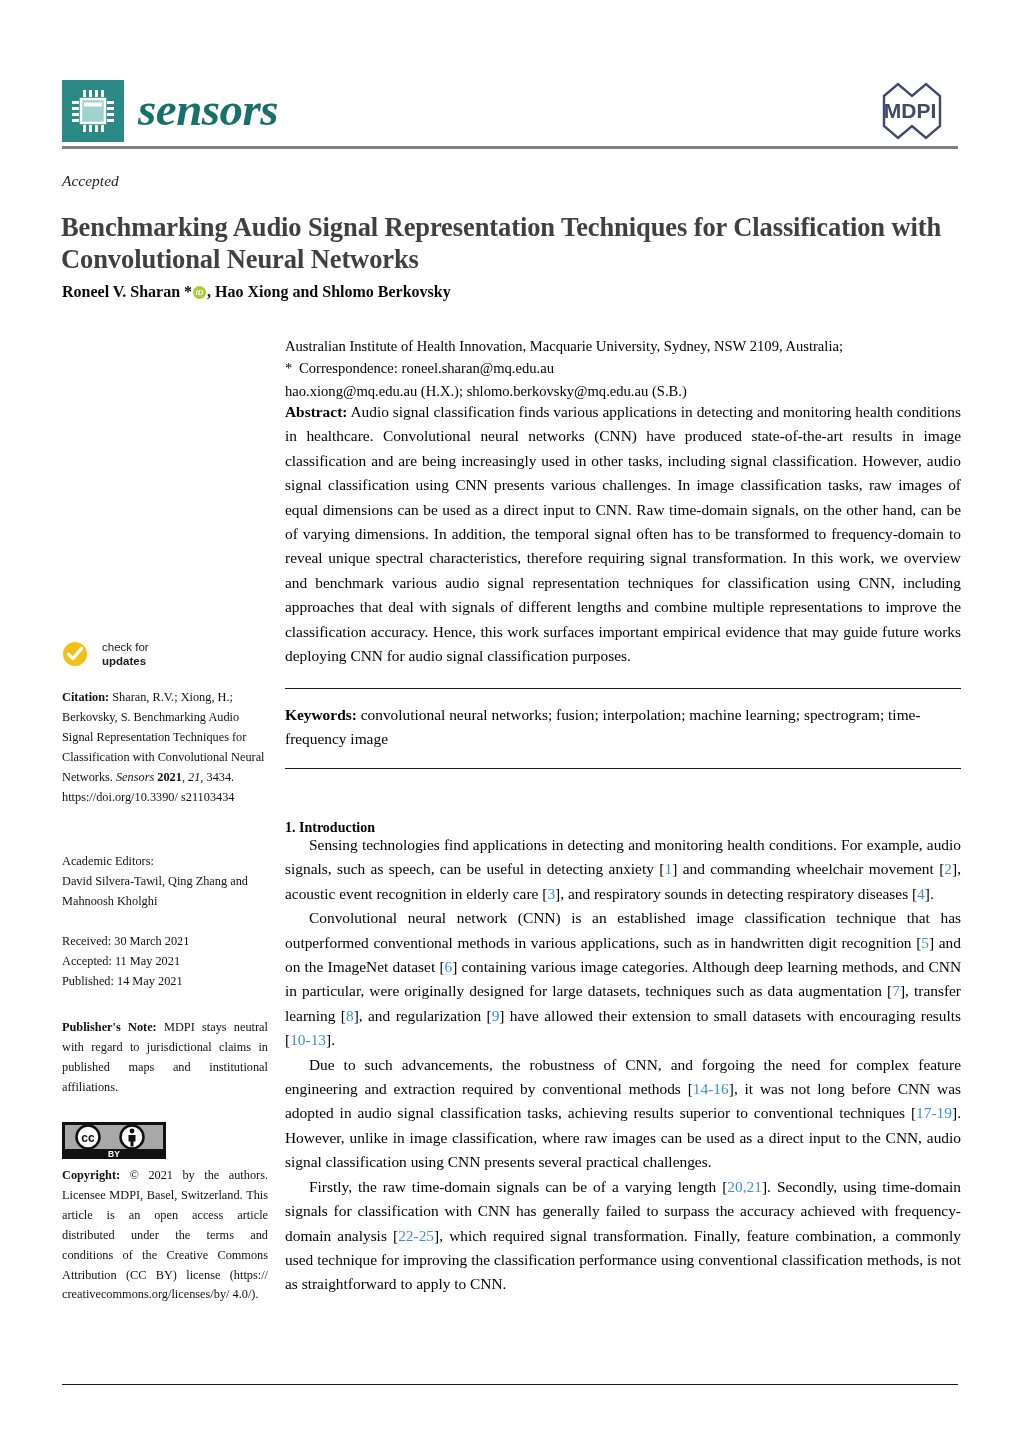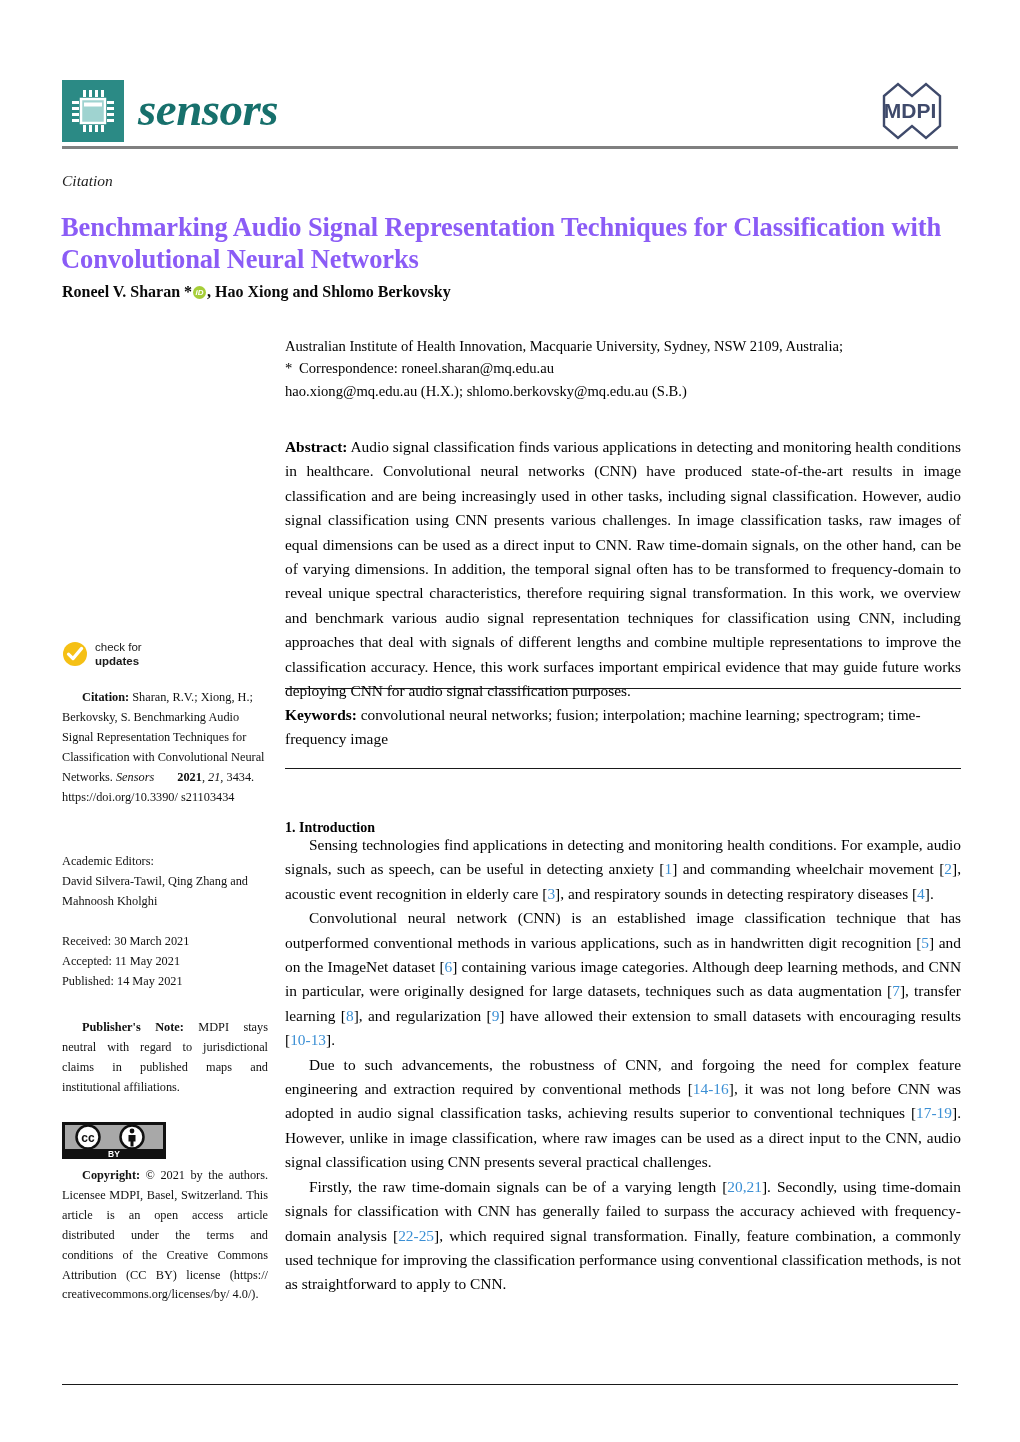--- a/index.html
+++ b/index.html
@@ -68,21 +68,21 @@
     color: #222;
   }
   .paper-title {
     position: absolute;
     left: 61px; top: 193px;
     width: 900px;
     font-size: 26.5px;
     font-weight: 700;
     line-height: 1.22;
     letter-spacing: -0.1px;
-    color: #8b5cf6;
+    color: #404040;
   }
   .authors {
     position: absolute;
     left: 62px; top: 283px;
     width: 900px;
     font-size: 16px;
     font-weight: 700;
     color: #0a0a0a;
   }
   .orcid {
@@ -114,21 +114,21 @@
     font-size: 14.6px;
     line-height: 1.54;
   }
   .affil-star {
     display: inline-block;
     width: 14px;
   }
 
   .abstract {
     position: absolute;
-    left: 285px; top: 435px;
+    left: 285px; top: 400px;
     width: 676px;
     font-size: 15.4px;
     line-height: 1.585;
     text-align: justify;
   }
   .abstract b { font-weight: 700; }
 
   .kw-rule-top {
     position: absolute;
     left: 285px; top: 688px;
@@ -173,27 +173,27 @@
 
   
   .sidebar {
     position: absolute;
     left: 62px;
     width: 206px;
     font-size: 12.3px;
     line-height: 1.62;
     color: #111;
   }
-  .sidebar b { font-weight: 700; margin-left: 20px; }
+  .sidebar b { font-weight: 700; }
   .sidebar i { font-style: italic; }
 
   .cfu {
     position: absolute;
     left: 62px; top: 640px;
-    display: flex; align-items: center; gap: 7px;
+    display: flex; align-items: center; gap: 14px;
   }
   .cfu-mark { width: 26px; height: 26px; flex: 0 0 auto; }
   .cfu-text {
     font-family: "Liberation Sans", "DejaVu Sans", sans-serif;
     font-size: 11.5px;
     line-height: 1.22;
     color: #1a1a1a;
   }
   .cfu-text .l2 { font-weight: 700; }
 
@@ -264,21 +264,21 @@
     <div class="mdpi-logo">
       <svg width="96" height="62" viewBox="0 0 96 62" aria-hidden="true">
         <polygon points="22,16 36,4 50,16 64,4 78,16 78,46 64,58 50,46 36,58 22,46" fill="none" stroke="#3f4a6b" stroke-width="2.4"></polygon>
         <text x="48" y="38" text-anchor="middle" font-family="Liberation Sans, sans-serif" font-size="21" font-weight="700" fill="#3f4a6b">MDPI</text>
       </svg>
     </div>
   </div>
 
   <div class="header-rule"></div>
 
-  <div class="article-type">Citation</div>
+  <div class="article-type">Accepted</div>
   <h1 class="paper-title">Benchmarking Audio Signal Representation Techniques for Classification with Convolutional Neural Networks</h1>
 
   <div class="authors">
     <span>Roneel V. Sharan *</span><span class="orcid"></span><span>, Hao Xiong and Shlomo Berkovsky</span>
   </div>
 
   <div class="affiliation">
     <div>Australian Institute of Health Innovation, Macquarie University, Sydney, NSW 2109, Australia;</div>
     <div><span class="affil-star">*</span><span>Correspondence: roneel.sharan@mq.edu.au</span></div>
     <div>hao.xiong@mq.edu.au (H.X.); shlomo.berkovsky@mq.edu.au (S.B.)</div>

